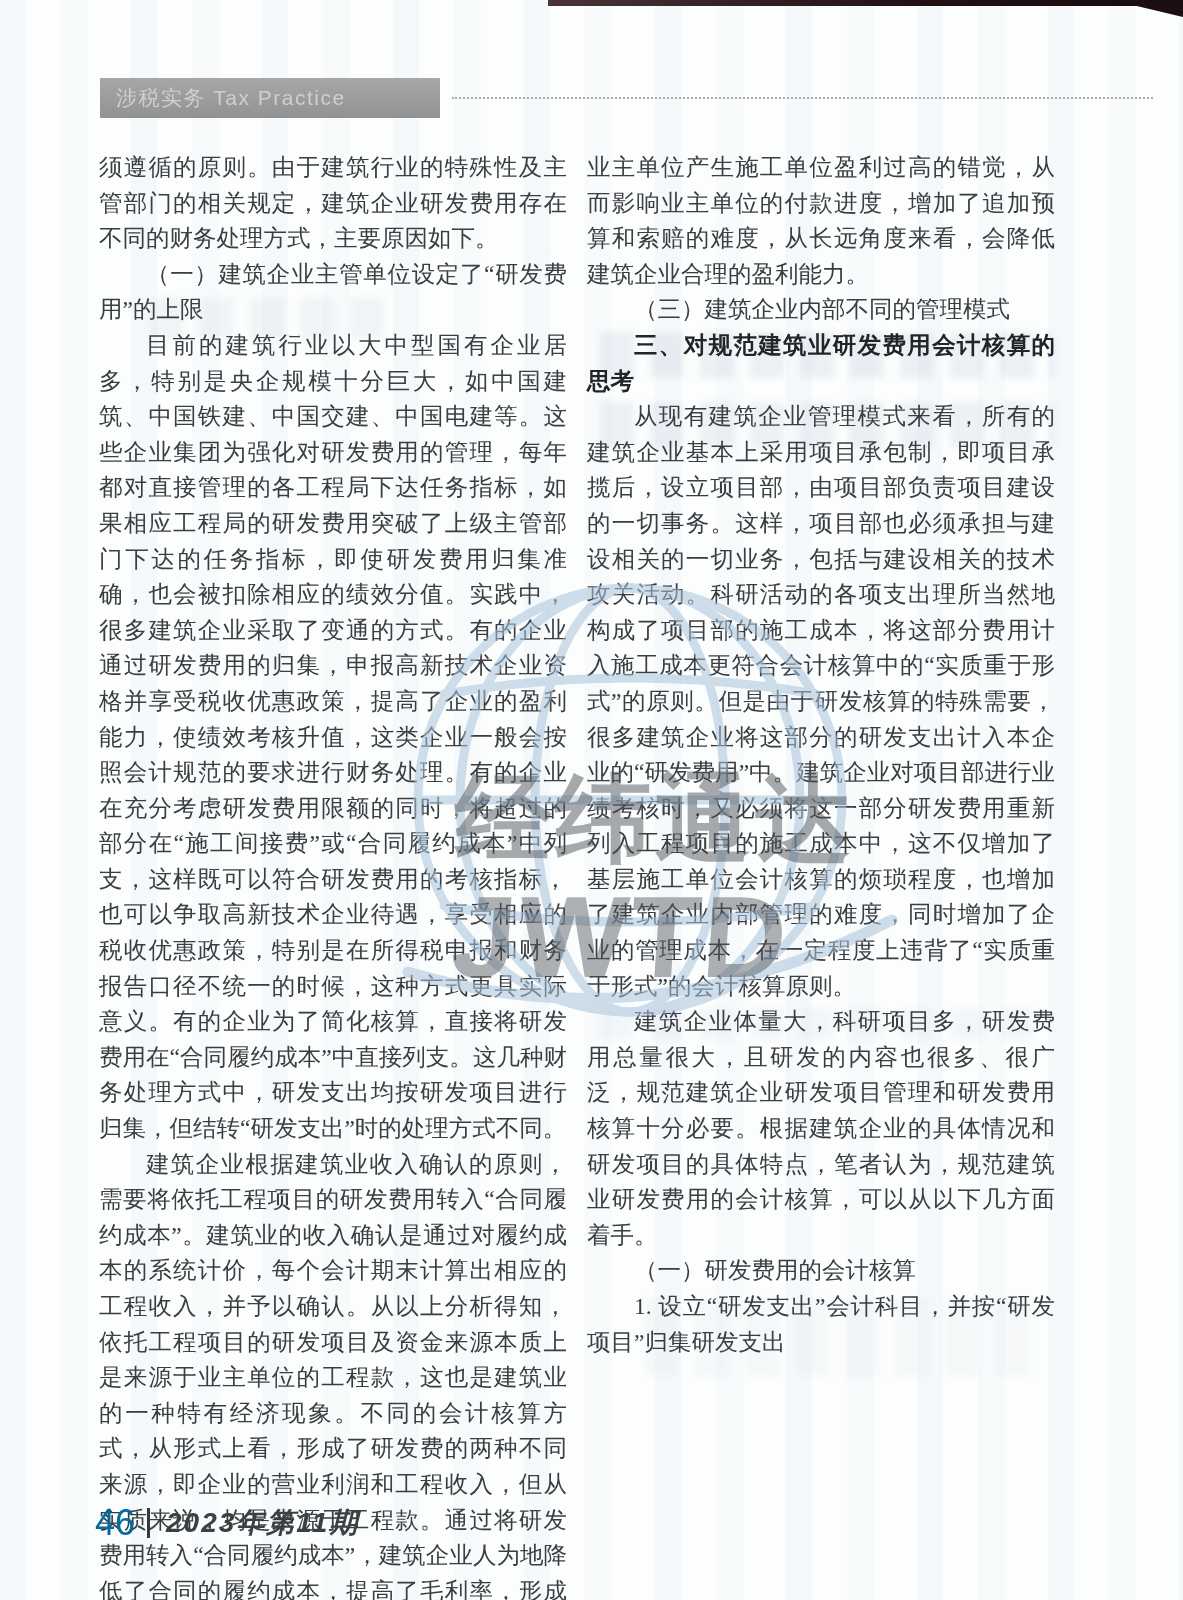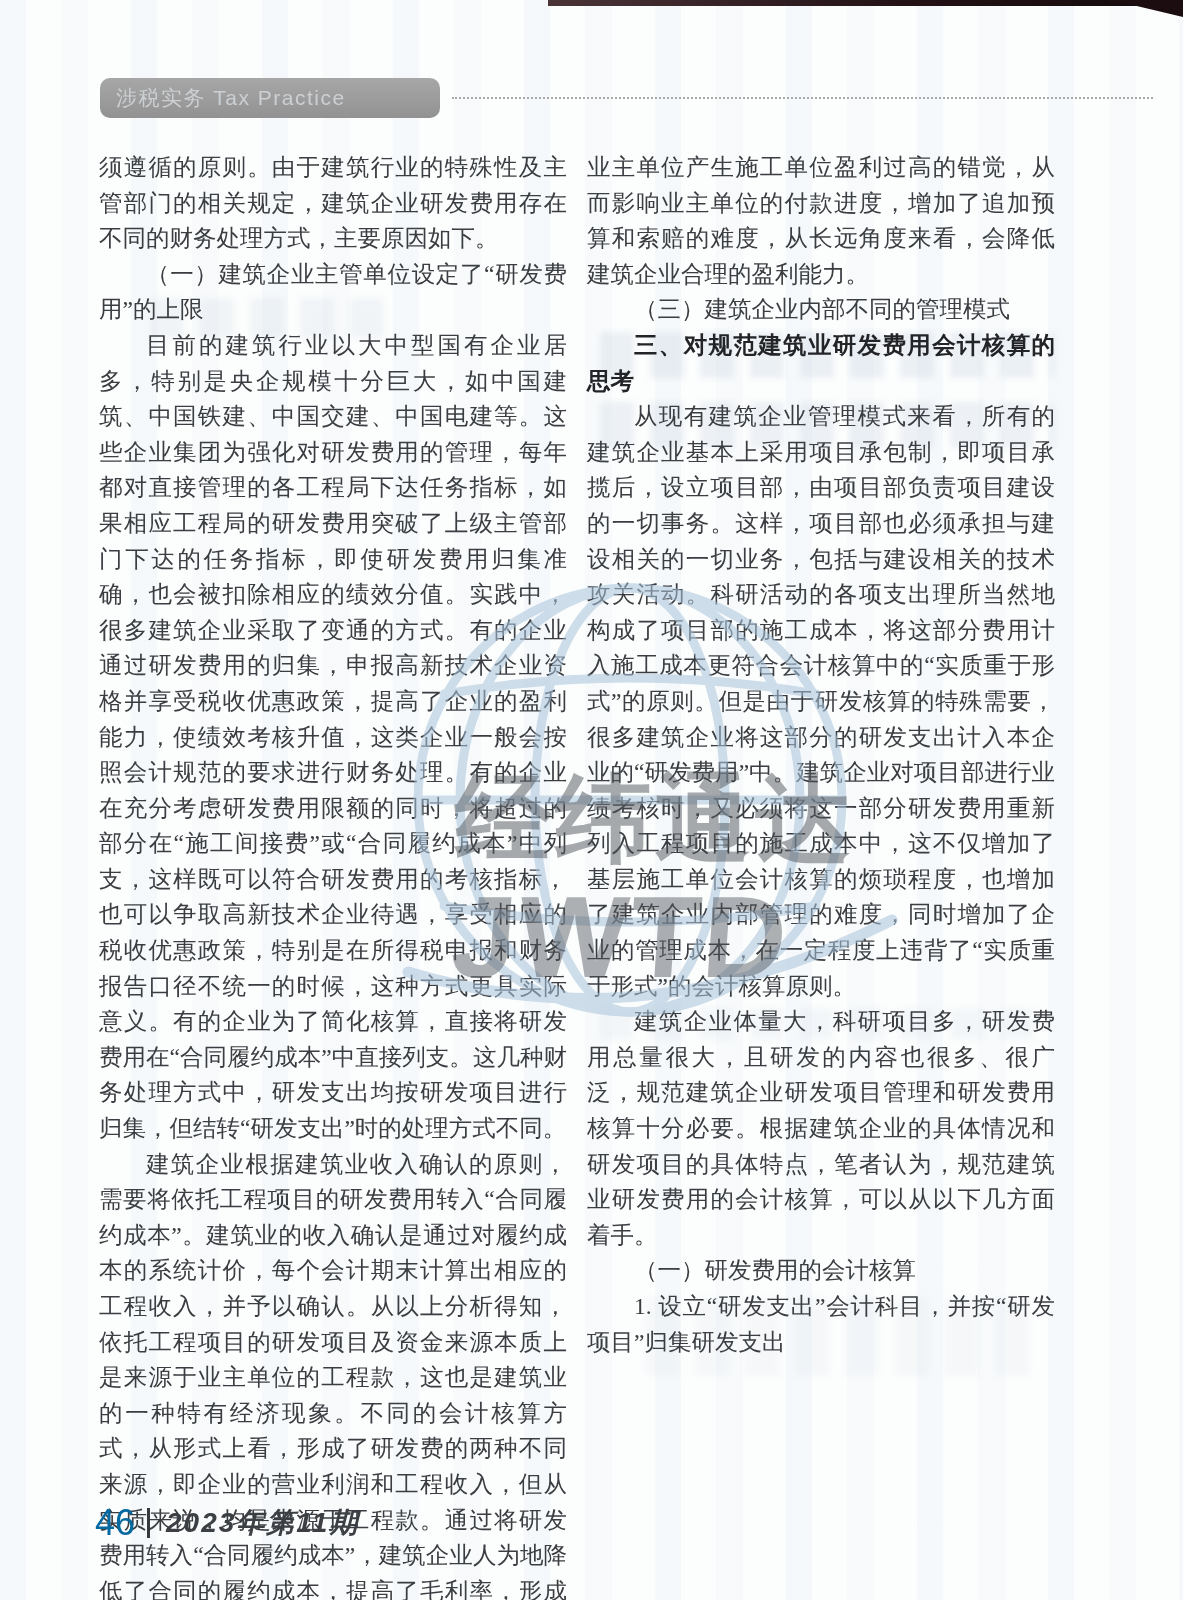--- a/index.html
+++ b/index.html
@@ -19,21 +19,21 @@
   
   .scan-strip { position:absolute; left:548px; top:0; width:635px; height:6px; z-index:8;
     background:linear-gradient(90deg,#4a3438,#231216 55%,#150a0c); }
   .scan-corner { position:absolute; right:0; top:0; width:78px; height:17px; z-index:8;
     background:#1b0d10; clip-path:polygon(0 0,100% 0,100% 100%,38% 32%); }
 
   
   .header { position:absolute; top:78px; left:100px; right:30px; height:42px; z-index:3; }
   .header-box {
     position:absolute; left:0; top:0; height:40px; width:308px;
-    background:linear-gradient(#a7a7a7,#929292); border-radius:10px;
+    background:linear-gradient(#a7a7a7,#929292); border-radius:1px;
     color:#ccd0d3; font-family:"Liberation Sans","DejaVu Sans",sans-serif;
     font-size:21px; line-height:40px; padding:0 16px; letter-spacing:1.5px;
     white-space:nowrap; overflow:hidden;
   }
   .header-rule { position:absolute; left:352px; right:0; top:19px;
     border-top:2px dotted #a9a9a9; }
 
   
   .column {
     position:absolute; top:150px; width:468px; z-index:2;

